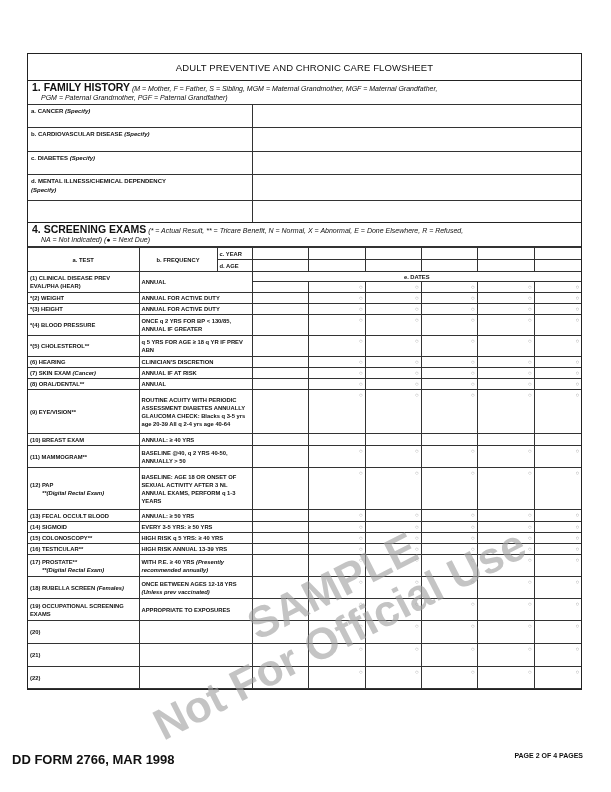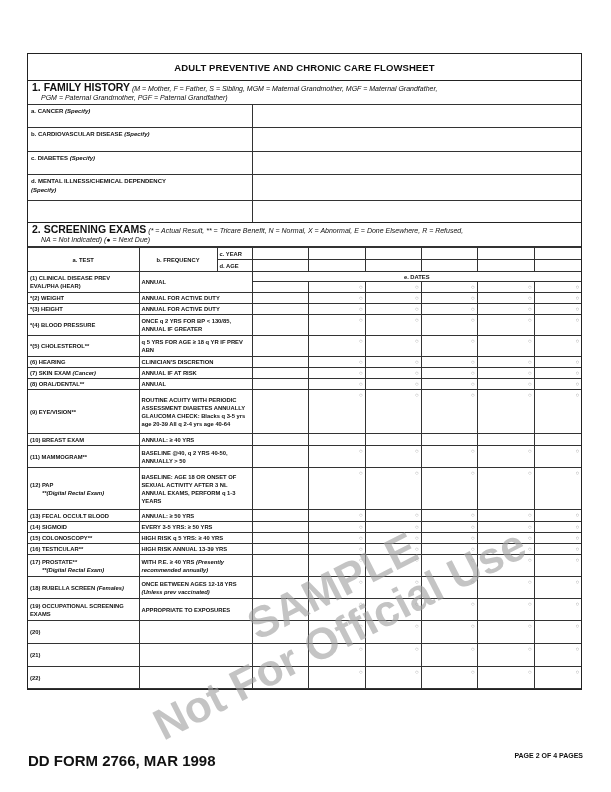--- a/index.html
+++ b/index.html
@@ -1,34 +1,34 @@
 <!DOCTYPE html>
 <html><head>
 <meta charset="utf-8">
 <style>
   html,body{margin:0;padding:0;background:#fff;}
   body{width:611px;height:792px;position:relative;overflow:hidden;font-family:"Liberation Sans",sans-serif;color:#111;}
   .form{position:absolute;left:27px;top:53px;width:555px;border:1.5px solid #222;box-sizing:border-box;}
-  .title{height:26px;border-bottom:1.5px solid #222;display:flex;align-items:center;justify-content:center;font-weight:bold;font-size:9.5px;letter-spacing:0.1px;text-align:right;}
+  .title{height:26px;border-bottom:1.5px solid #222;display:flex;align-items:center;justify-content:center;font-weight:normal;font-size:9.5px;letter-spacing:0.1px;text-align:right;}
   .sec-head{padding:2px 3px 2px 4px;font-size:7px;font-style:italic;line-height:9px;border-bottom:1px solid #333;}
   .sec-head .big{font-style:normal;font-weight:bold;font-size:10.5px;}
   .sec-head .indent{padding-left:9px;}
   .fh-row{display:flex;border-bottom:1px solid #333;box-sizing:border-box;}
   .fh-row:last-child{border-bottom:1.5px solid #222;}
   .fh-label{width:225px;border-right:1px solid #333;font-size:6px;font-weight:bold;padding:2px 3px;box-sizing:border-box;line-height:9px;}
   .fh-label i{font-weight:bold;}
   .fh-val{flex:1;}
   table.scr{border-collapse:collapse;width:100%;table-layout:fixed;}
   table.scr td{border:1px solid #333;font-size:5.8px;font-weight:bold;padding:0 2px;vertical-align:middle;line-height:8px;position:relative;}
   table.scr tr td:first-child{border-left:none;}
   table.scr tr td:last-child{border-right:none;}
   .center{text-align:center;}
   .it{font-style:italic;font-weight:bold;}
   .mark{position:absolute;right:2px;top:1px;font-size:6px;color:#888;font-weight:normal;}
-  .footer-left{position:absolute;left:28px;top:752px;font-size:15px;font-weight:bold;}
+  .footer-left{position:absolute;left:12px;top:752px;font-size:13px;font-weight:bold;}
   .footer-right{position:absolute;right:28px;top:752px;font-size:7px;font-weight:bold;}
   .wm{position:absolute;color:rgba(160,160,160,0.62);font-weight:bold;white-space:nowrap;pointer-events:none;transform-origin:left bottom;}
   .wm1{left:262px;top:600px;font-size:44px;transform:rotate(-27deg);}
   .wm2{left:168px;top:700px;font-size:44px;transform:rotate(-27deg);}
 </style>
 </head>
 <body>
 
 <div class="form">
   <div class="title">ADULT PREVENTIVE AND CHRONIC CARE FLOWSHEET</div>
@@ -55,21 +55,21 @@
         <div class="fh-label"><span>d. MENTAL ILLNESS/CHEMICAL DEPENDENCY</span><br><i>(Specify)</i></div>
         <div class="fh-val"></div>
       </div>
       <div class="fh-row" style="height: 22px;">
         <div class="fh-label"><span></span> <i></i></div>
         <div class="fh-val"></div>
       </div>
     </div>
 
   <div class="sec-head">
-    <span class="big">2. SCREENING EXAMS</span>
+    <span class="big">4. SCREENING EXAMS</span>
     <span>(* = Actual Result, ** = Tricare Benefit, N = Normal, X = Abnormal, E = Done Elsewhere, R = Refused,</span><br>
     <span class="indent">NA = Not Indicated)  (● = Next Due)</span>
   </div>
   <table class="scr">
     <colgroup>
       <col style="width:111px">
         <col style="width:78px">
         <col style="width:35px">
       <col style="width:56px">
         <col style="width:57px">

